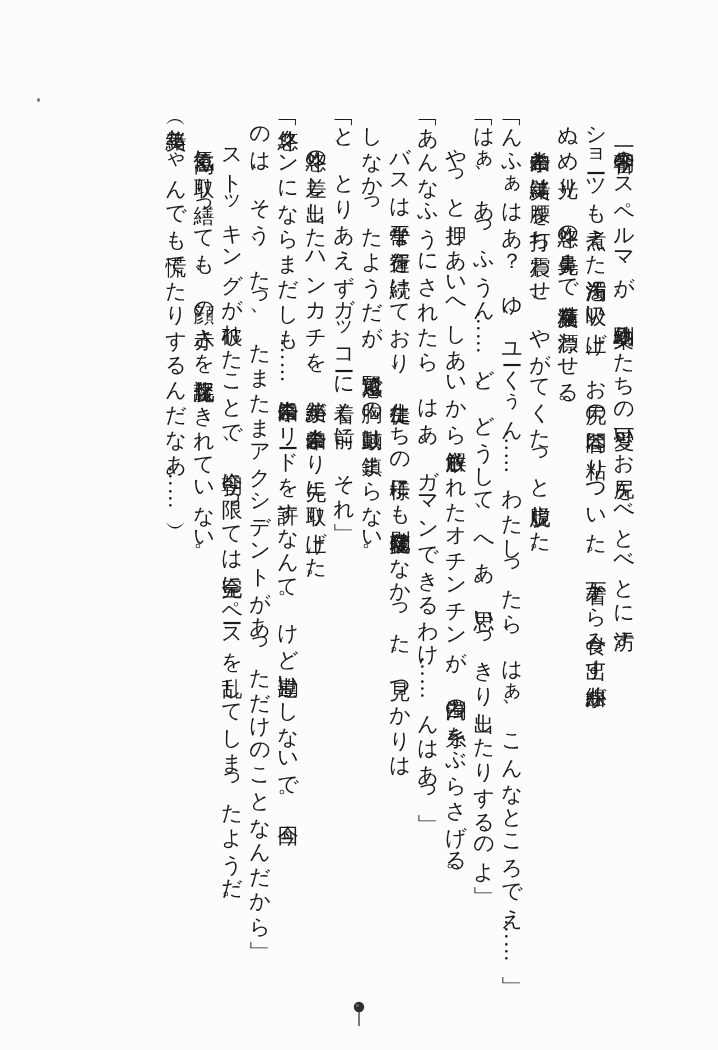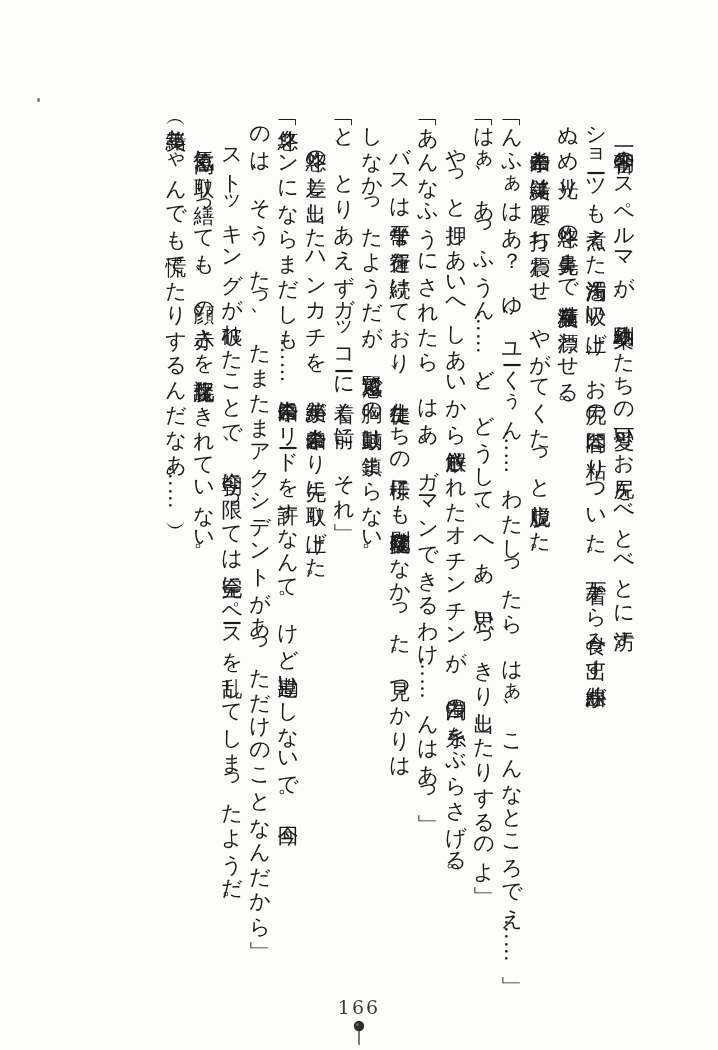--- a/index.html
+++ b/index.html
@@ -95,21 +95,20 @@
       <p>「と、とりあえずガッコーに着く前に、それ」</p>
       <p class="indent">悠斗の差し出したハンカチを、美緒が由希奈より先に取り上げた。</p>
       <p>「悠斗クンにならまだしも……由希奈にリードを許すなんて。けど勘違いしないで。今回</p>
       <p>のは、そう、たっ、たまたまアクシデントがあっただけのことなんだから」</p>
       <p class="indent">ストッキングが破れたことで、今朝に限っては完全にペースを乱してしまったようだ。</p>
       <p class="indent">気位高く取り繕っても、顔の赤さを誤魔化しきれていない。</p>
       <p>（美緒ちゃんでも慌てたりするんだなあ……）</p>
     </div>
 
   <div class="footer">
-    <div class="page-number">166</div>
     <div class="ornament">
       <svg width="14" height="26" viewBox="0 0 14 26" aria-hidden="true">
         <line x1="7" y1="10" x2="7" y2="25" stroke="#5a5a5a" stroke-width="1.6"></line>
         <circle cx="7" cy="6" r="5.2" fill="#2f2e2c"></circle>
         <circle cx="5.4" cy="4.6" r="1.5" fill="#6b6965"></circle>
       </svg>
     </div>
   </div>
 
 </div>

